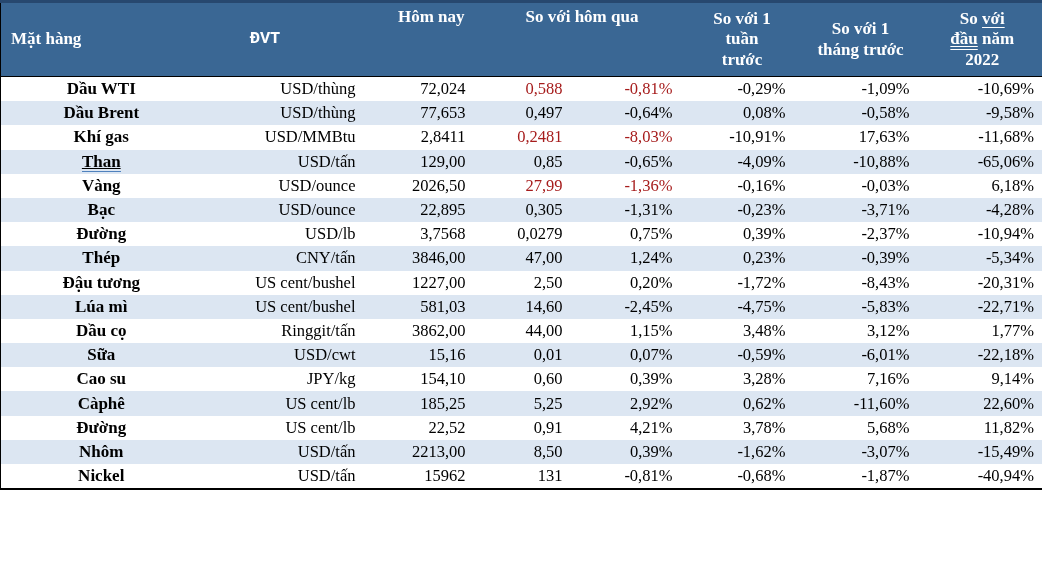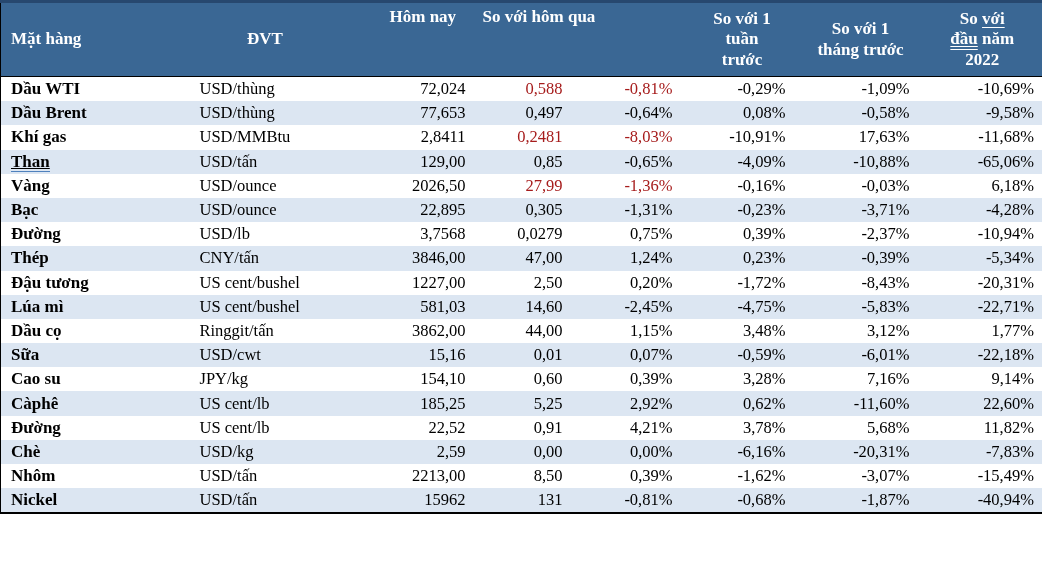--- a/index.html
+++ b/index.html
@@ -32,37 +32,37 @@
     background:var(--header-bg);
     color:var(--header-text);
     font-weight:bold;
     font-size:17px;
     line-height:1.18;
     height:67px;
     padding:2px 4px;
     border-bottom:1.75px solid var(--border-dark);
   }
   .th-item{text-align:left;vertical-align:middle;padding-left:10px;}
-  .th-unit{text-align:center;vertical-align:middle;padding-right:55px;}
-  .th-today{text-align:left;vertical-align:top;padding-top:4px;padding-right:14px;}
-  .th-vsyday{text-align:left;vertical-align:top;padding-top:4px;}
+  .th-unit{text-align:center;vertical-align:middle;padding-right:55px;font-family:Liberation Mono, monospace;}
+  .th-today{text-align:right;vertical-align:top;padding-top:4px;padding-right:14px;}
+  .th-vsyday{text-align:center;vertical-align:top;padding-top:4px;}
   .th-mid{text-align:center;vertical-align:middle;}
   .pre{white-space:pre-line;}
   tbody td{
     height:24.2px;
     font-size:16.5px;
     padding:0 4px;
     vertical-align:middle;
     overflow:hidden;
     white-space:nowrap;
   }
   tbody tr{background:var(--row-bg);}
   tbody tr:nth-child(even){background:var(--band);}
-  td.c-item{font-weight:bold;text-align:left;padding-left:10px;font-size:17px;margin-top:48px;}
-  td.c-unit{text-align:left;padding-right:30px;}
+  td.c-item{font-weight:bold;text-align:center;padding-left:10px;font-size:17px;margin-top:48px;}
+  td.c-unit{text-align:right;padding-right:30px;}
   td.c-num{text-align:right;padding-right:13px;font-variant-numeric:tabular-nums;}
   td.c-last{padding-right:8px;}
   .red{color:var(--red);}
   .link-underline{
     text-decoration:underline;
     border-bottom:1.5px solid var(--link-blue);
     display:inline-block;
     line-height:1.05;
   }
   .u-single{text-decoration:underline;text-underline-offset:3px;}
@@ -241,30 +241,20 @@
     <td class="c-item"><span class="item-label">Đường</span></td>
     <td class="c-unit">US cent/lb</td>
     <td class="c-num">22,52</td>
     <td class="c-num">0,91</td>
     <td class="c-num">4,21%</td>
     <td class="c-num">3,78%</td>
     <td class="c-num">5,68%</td>
     <td class="c-num c-last">11,82%</td>
   </tr>
       <tr>
-    <td class="c-item"><span class="item-label">Chè</span></td>
-    <td class="c-unit">USD/kg</td>
-    <td class="c-num">2,59</td>
-    <td class="c-num">0,00</td>
-    <td class="c-num">0,00%</td>
-    <td class="c-num">-6,16%</td>
-    <td class="c-num">-20,31%</td>
-    <td class="c-num c-last">-7,83%</td>
-  </tr>
-      <tr>
     <td class="c-item"><span class="item-label">Nhôm</span></td>
     <td class="c-unit">USD/tấn</td>
     <td class="c-num">2213,00</td>
     <td class="c-num">8,50</td>
     <td class="c-num">0,39%</td>
     <td class="c-num">-1,62%</td>
     <td class="c-num">-3,07%</td>
     <td class="c-num c-last">-15,49%</td>
   </tr>
       <tr>

